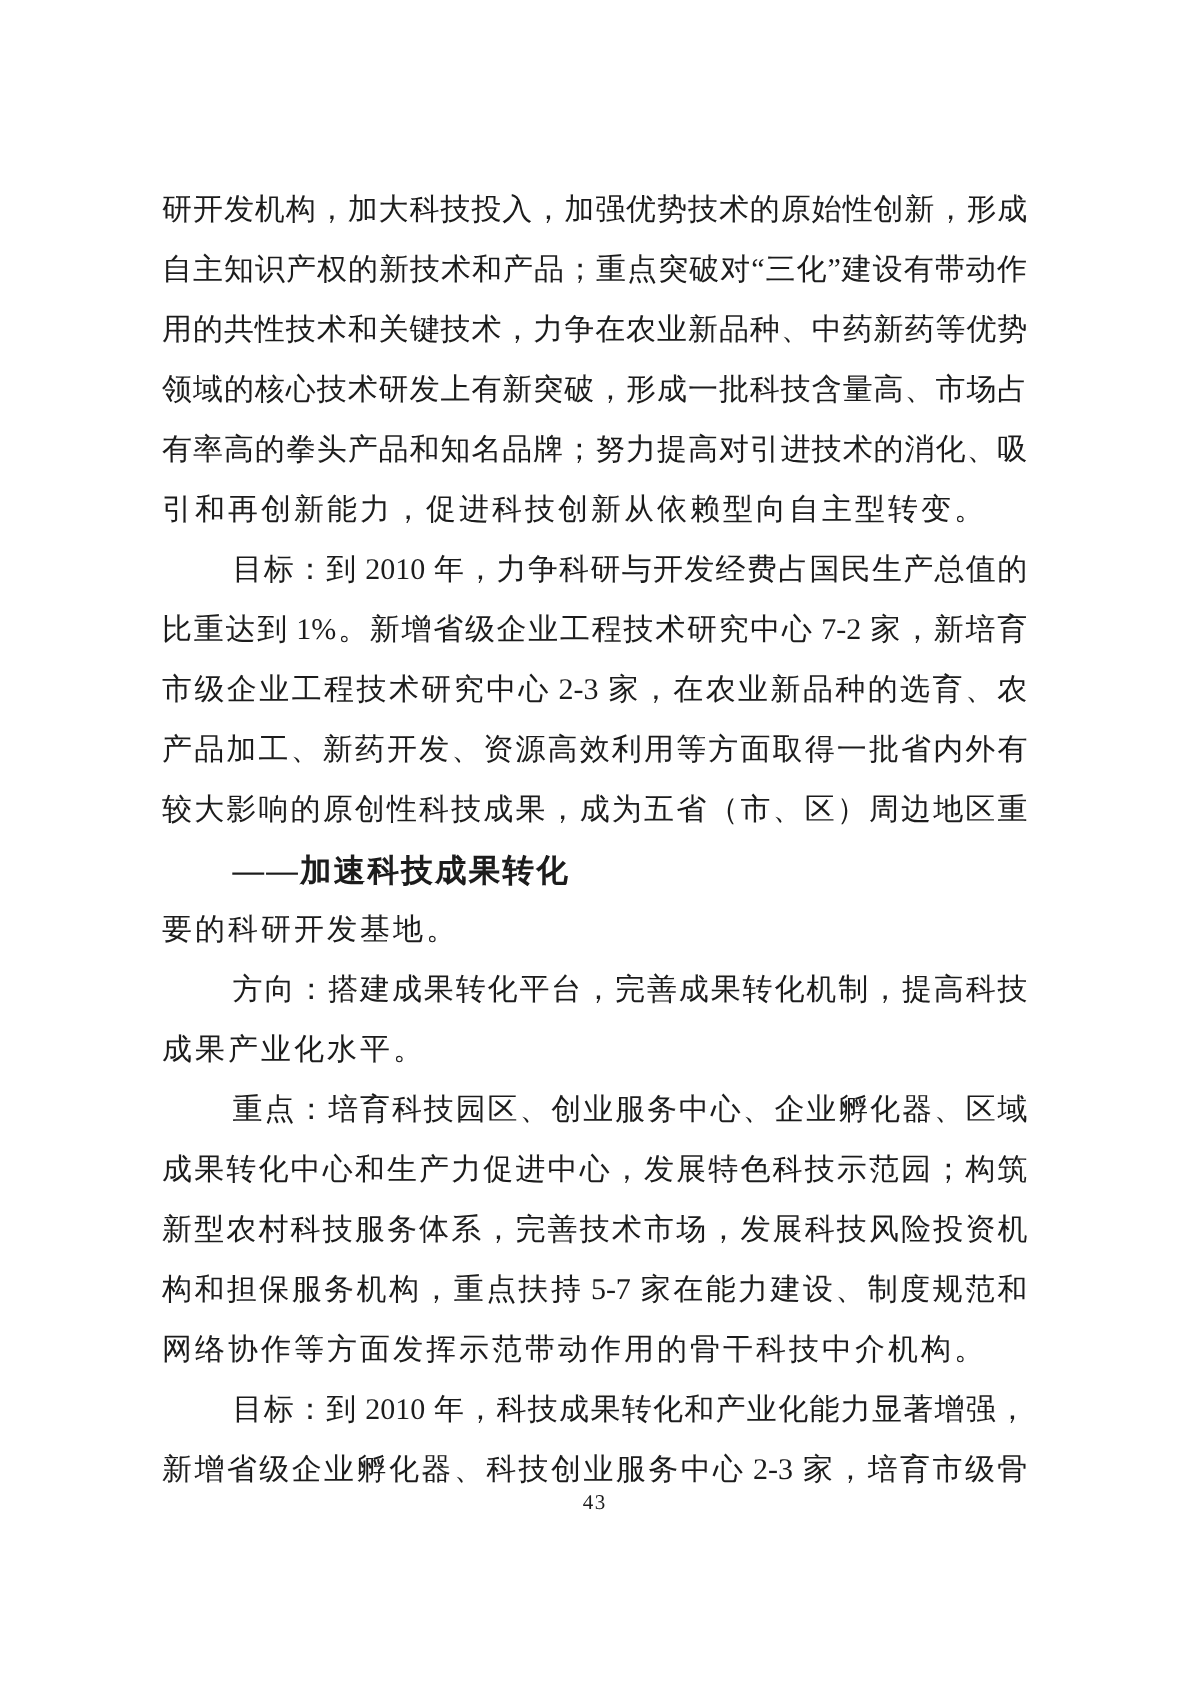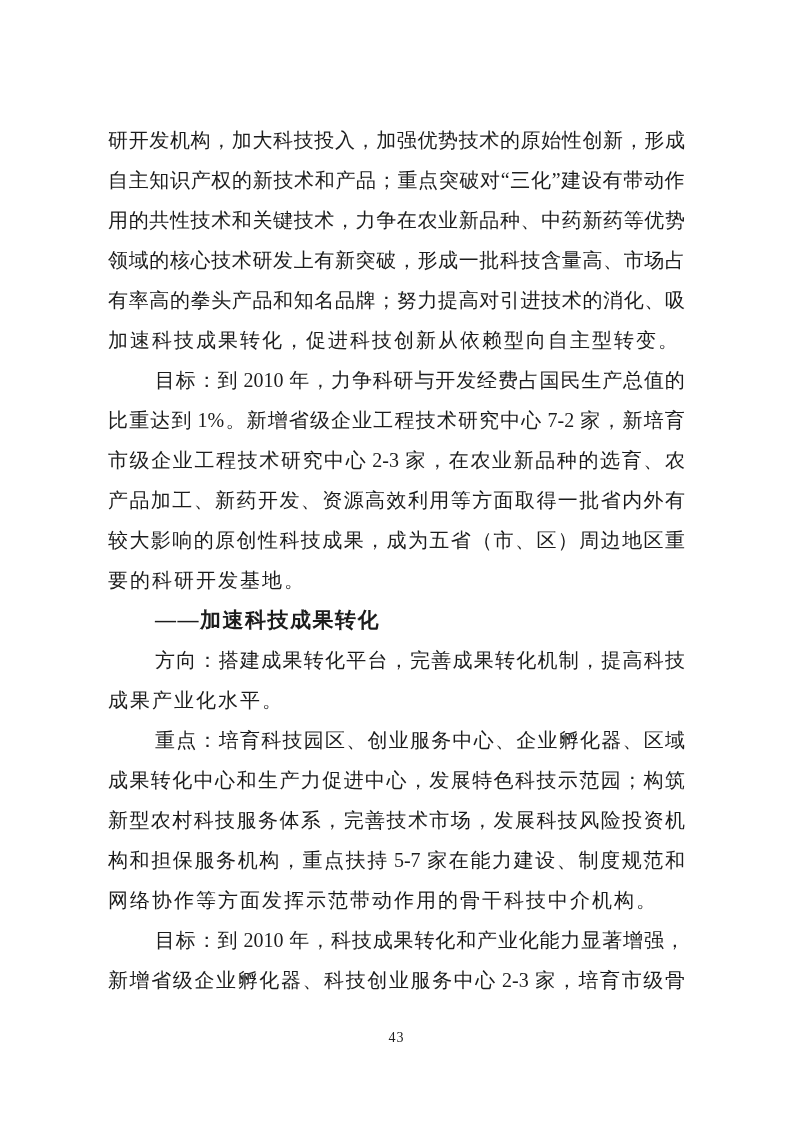--- a/index.html
+++ b/index.html
@@ -43,21 +43,21 @@
   }
   .line.bold {
     font-weight: bold;
     font-size: 21px;
     letter-spacing: 1.5px;
   }
   .page-number {
     position: absolute;
     left: 0;
     right: 0;
-    top: 1030px;
+    top: 995px;
     text-align: center;
     font-size: 14px;
     letter-spacing: 1px;
   }
 </style>
 </head>
 <body>
 
 <div class="page" style="background: rgb(255, 255, 255); color: rgb(28, 28, 28);">
   <div class="text-block" id="text-block">
@@ -205,21 +205,21 @@
         <span>引</span>
         <span>进</span>
         <span>技</span>
         <span>术</span>
         <span>的</span>
         <span>消</span>
         <span>化</span>
         <span>、</span>
         <span>吸</span>
       </div>
-      <div class="line">加速科技成果转化，促进科技创新从依赖型向自主型转变。</div>
+      <div class="line">引和再创新能力，促进科技创新从依赖型向自主型转变。</div>
       <div class="line indent justify">
         <span>目</span>
         <span>标</span>
         <span>：</span>
         <span>到</span>
         <span> 2010 </span>
         <span>年</span>
         <span>，</span>
         <span>力</span>
         <span>争</span>
@@ -346,22 +346,22 @@
         <span>市</span>
         <span>、</span>
         <span>区</span>
         <span>）</span>
         <span>周</span>
         <span>边</span>
         <span>地</span>
         <span>区</span>
         <span>重</span>
       </div>
+      <div class="line indent bold">——加速科技成果转化</div>
       <div class="line">要的科研开发基地。</div>
-      <div class="line indent bold">——加速科技成果转化</div>
       <div class="line indent justify">
         <span>方</span>
         <span>向</span>
         <span>：</span>
         <span>搭</span>
         <span>建</span>
         <span>成</span>
         <span>果</span>
         <span>转</span>
         <span>化</span>

